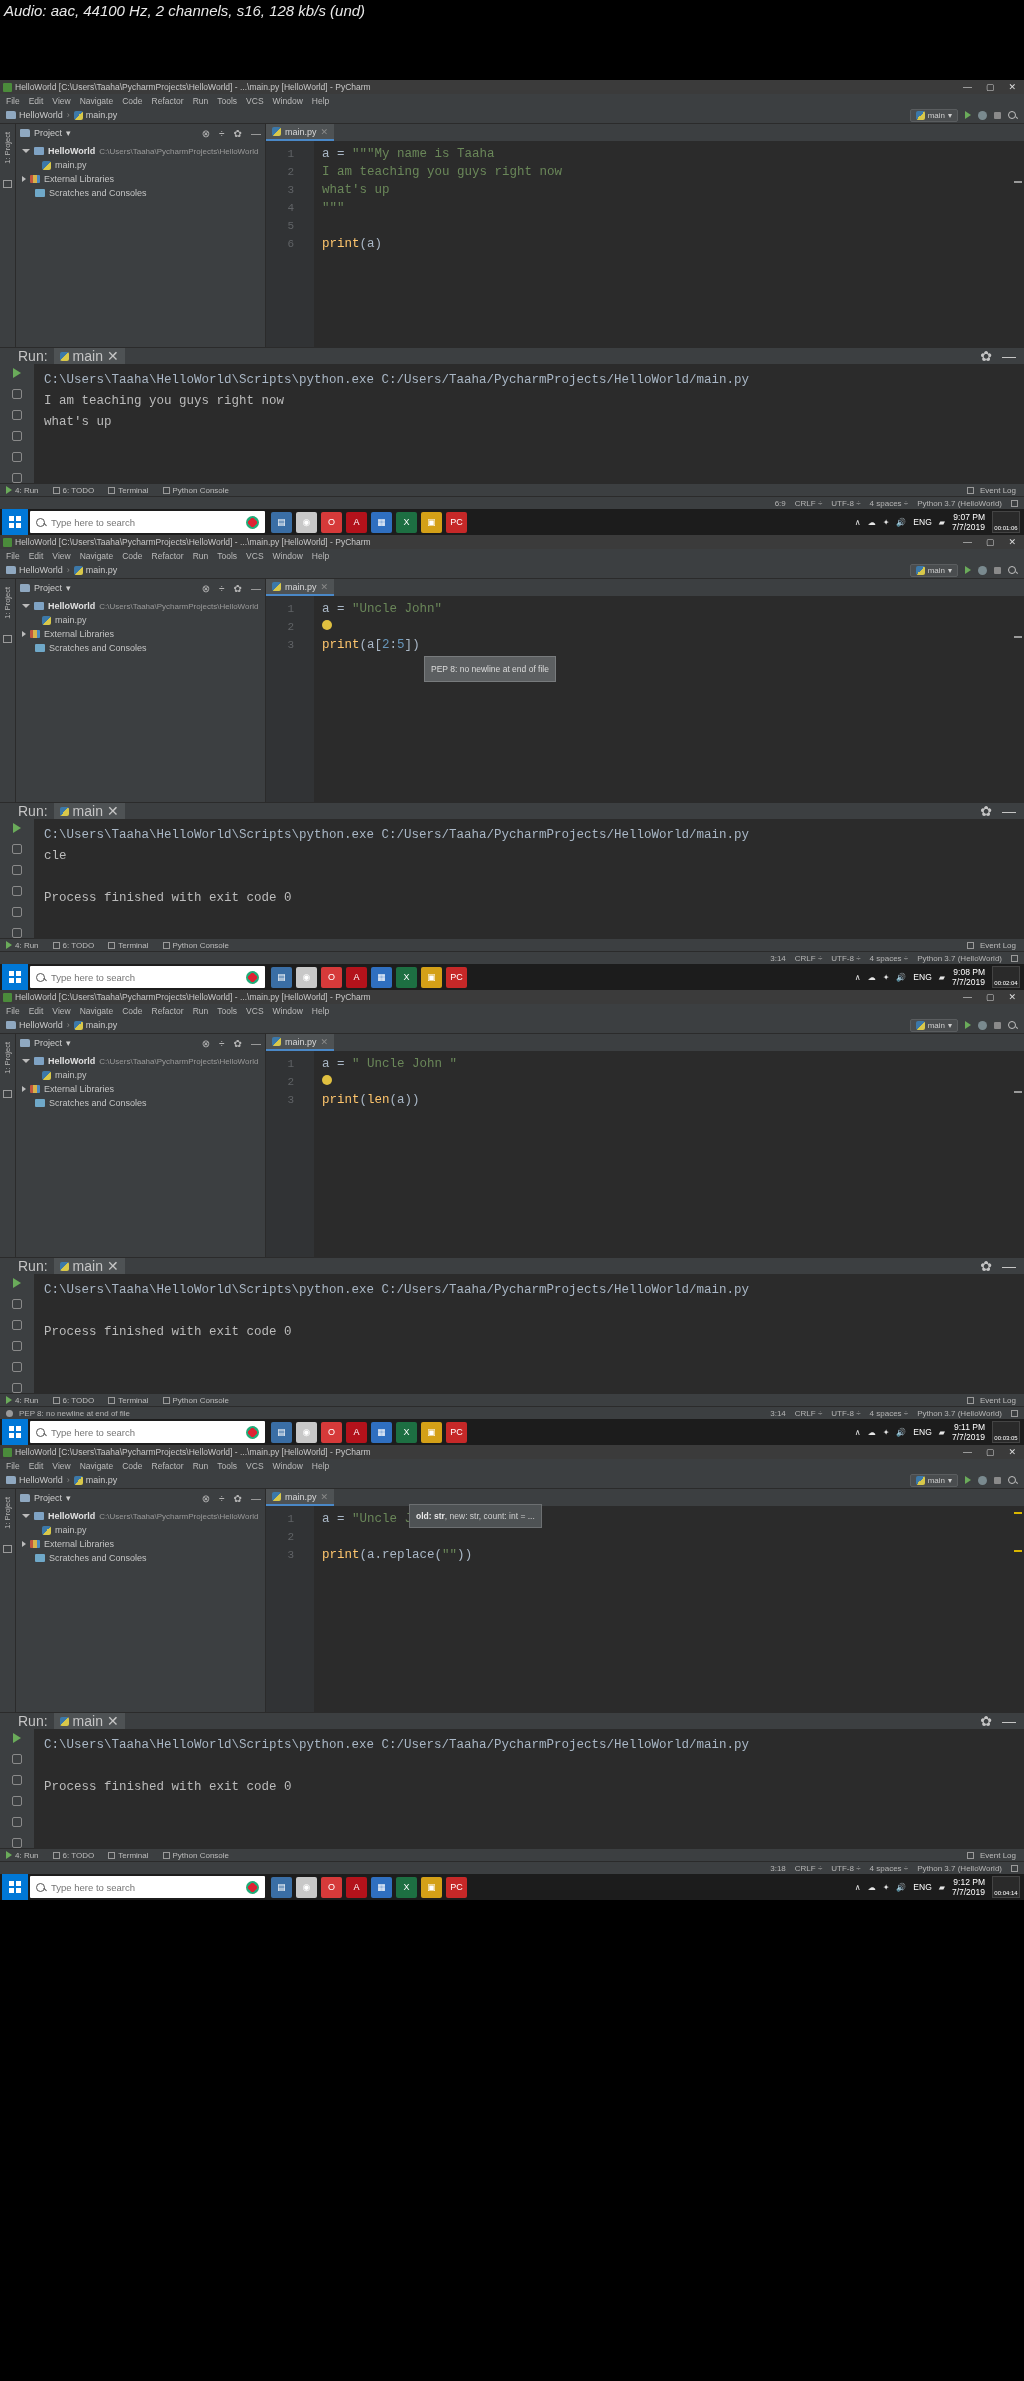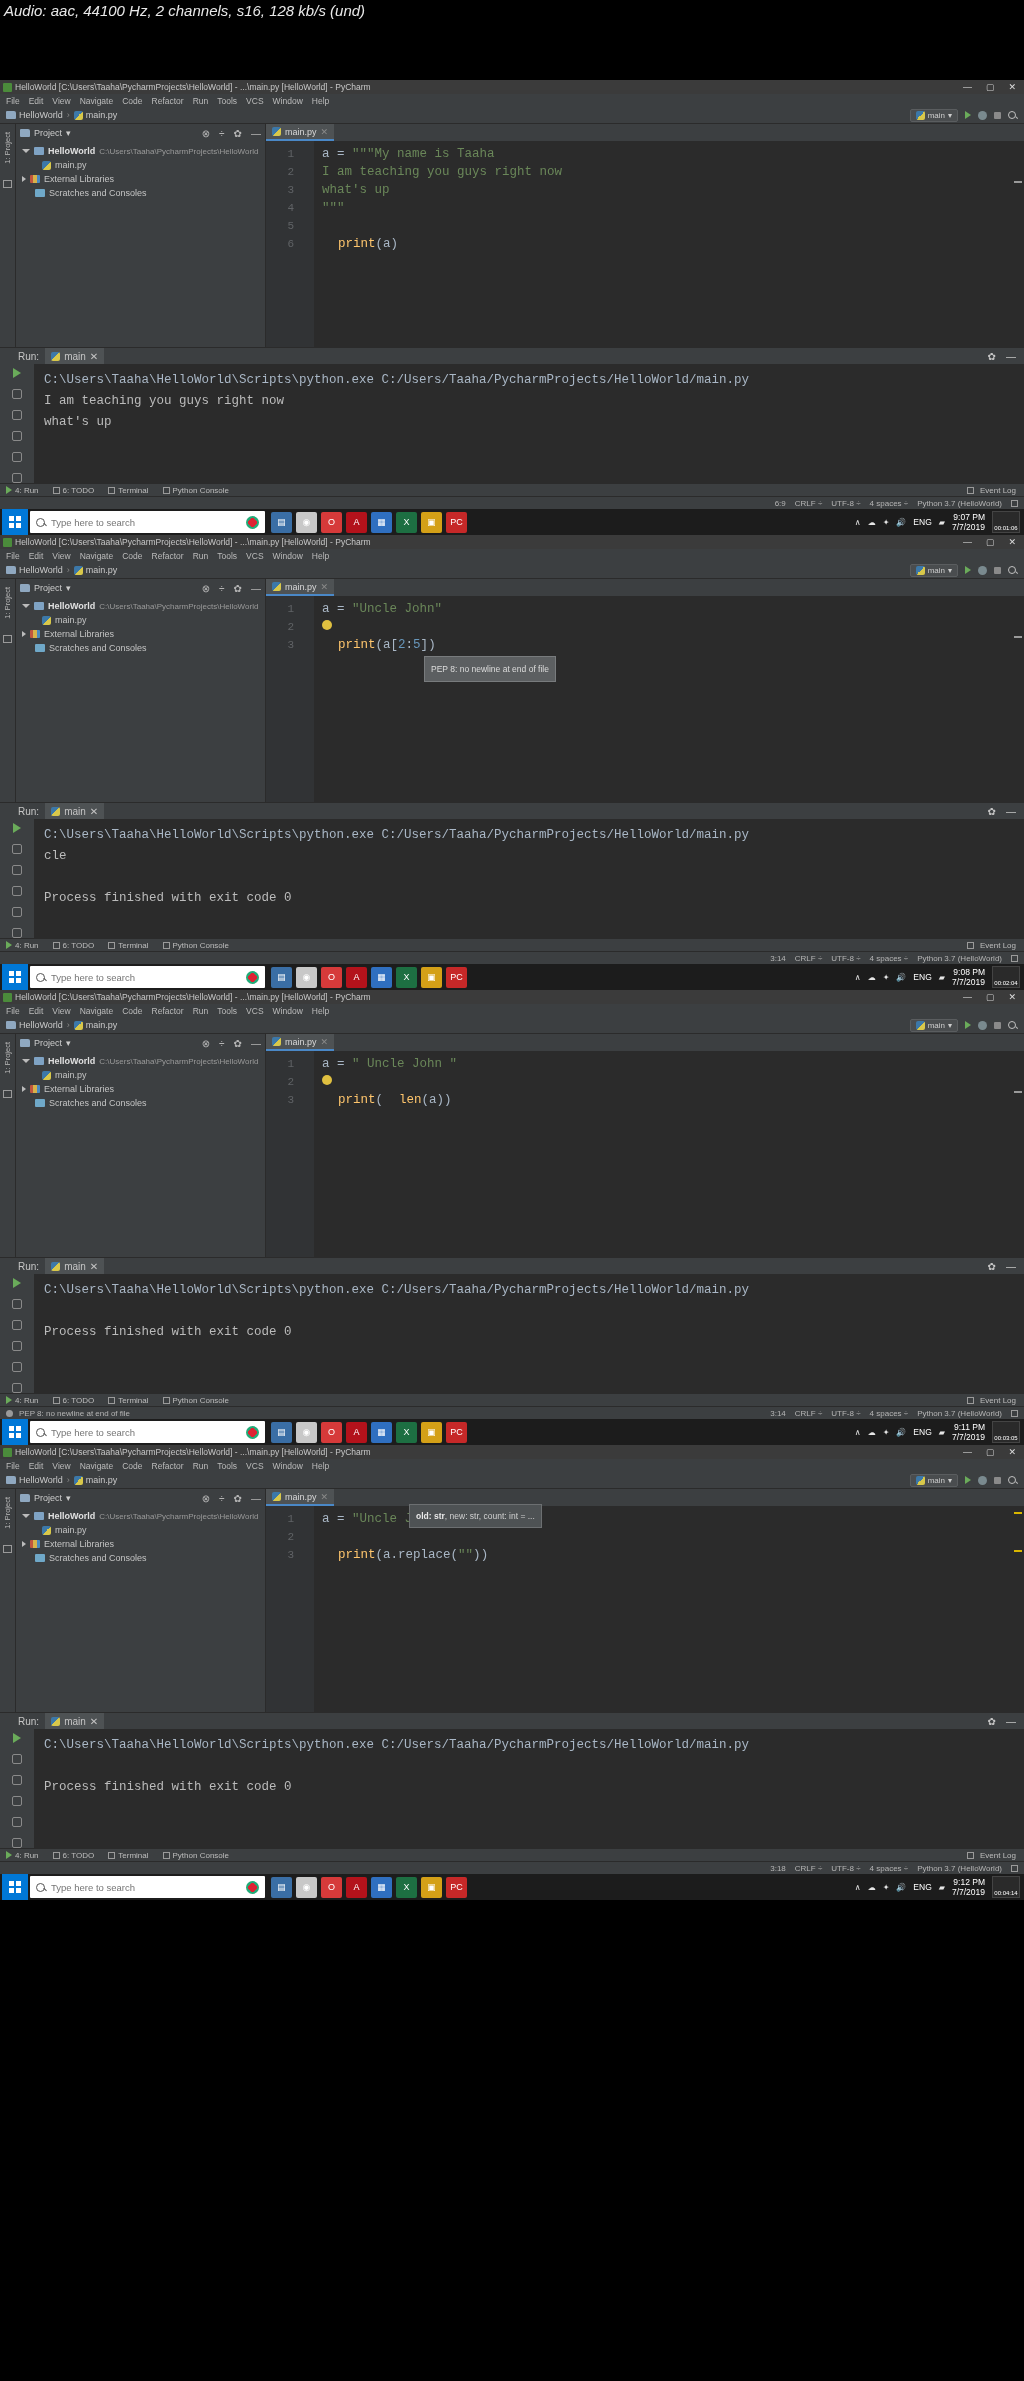--- a/index.html
+++ b/index.html
@@ -97,21 +97,21 @@
   }
   .tab .x { color:#8a8a8a; font-size:9px; }
   .codearea { display:flex; background:#2b2b2b; font-family:"Liberation Mono", monospace; }
   .gutter {
     width:34px; background:#313335; color:#606366; font-size:11px;
     text-align:right; padding:4px 6px 0 0; line-height:18px; flex:0 0 auto;
   }
   .foldcol { width:14px; background:#313335; padding-top:4px; flex:0 0 auto; position:relative; }
   .code { flex:1; padding:4px 0 0 8px; font-size:12.5px; line-height:18px; color:#a9b7c6; white-space:pre; position:relative;}
   .k-str { color:#6a8759; }
-  .k-fn  { color:#ffc66d;margin-left:16px; }
+  .k-fn  { color:#ffc66d; }
   .k-num { color:#6897bb; }
   .k-id  { color:#a9b7c6; }
   .k-op  { color:#a9b7c6; }
   .rightgut { width:12px; background:#2b2b2b; position:relative; flex:0 0 auto;}
   .rightgut .mark { position:absolute; right:2px; width:8px; height:2px; background:#bbb; }
   .rightgut .mark.warn { background:#d9b600; }
   .bulb { width:10px;height:10px;border-radius:50%;background:#e0c040;display:inline-block;}
 
   
   .tip {
@@ -121,21 +121,21 @@
   }
   .paramtip {
     position:absolute; background:#4e5254; border:1px solid #6c6f71;
     color:#d0d0d0; font-family:"Liberation Sans", sans-serif;
     font-size:8.5px; padding:2px 6px; white-space:nowrap;
   }
   .paramtip b { color:#e8e8e8; font-weight:bold; }
 
   
   .runpanel { background:#3c3f41; border-top:1px solid #2b2b2b; }
-  .runhdr { height:16px; display:flex; align-items:center; gap:6px; padding-left:18px; font-size:10px; color:#c5c5c5; position:relative;}
+  .runhdr { height:16px; display:flex; align-items:flex-end; gap:6px; padding-left:18px; font-size:14px; color:#c5c5c5; position:relative;}
   .runhdr .cfgico { margin-left:auto; display:flex; gap:10px; padding-right:8px; align-items:center;}
   .runtab { display:flex; align-items:center; gap:4px; background:#4e5254; padding:0 6px; height:16px; }
   .console { display:flex; background:#2b2b2b; }
   .conrail { width:34px; background:#3c3f41; display:flex; flex-direction:column; align-items:center; padding-top:4px; gap:11px; }
   .crico { width:10px;height:10px;border:1px solid #8a8a8a;border-radius:2px;}
   .crplay { width:0;height:0;border-left:8px solid #6aab5a;border-top:5px solid transparent;border-bottom:5px solid transparent;}
   .contxt {
     flex:1; padding:6px 0 6px 10px;
     font-family:"Liberation Mono", monospace; font-size:12.5px; line-height:21px;
     color:#bbbbbb; white-space:pre;

